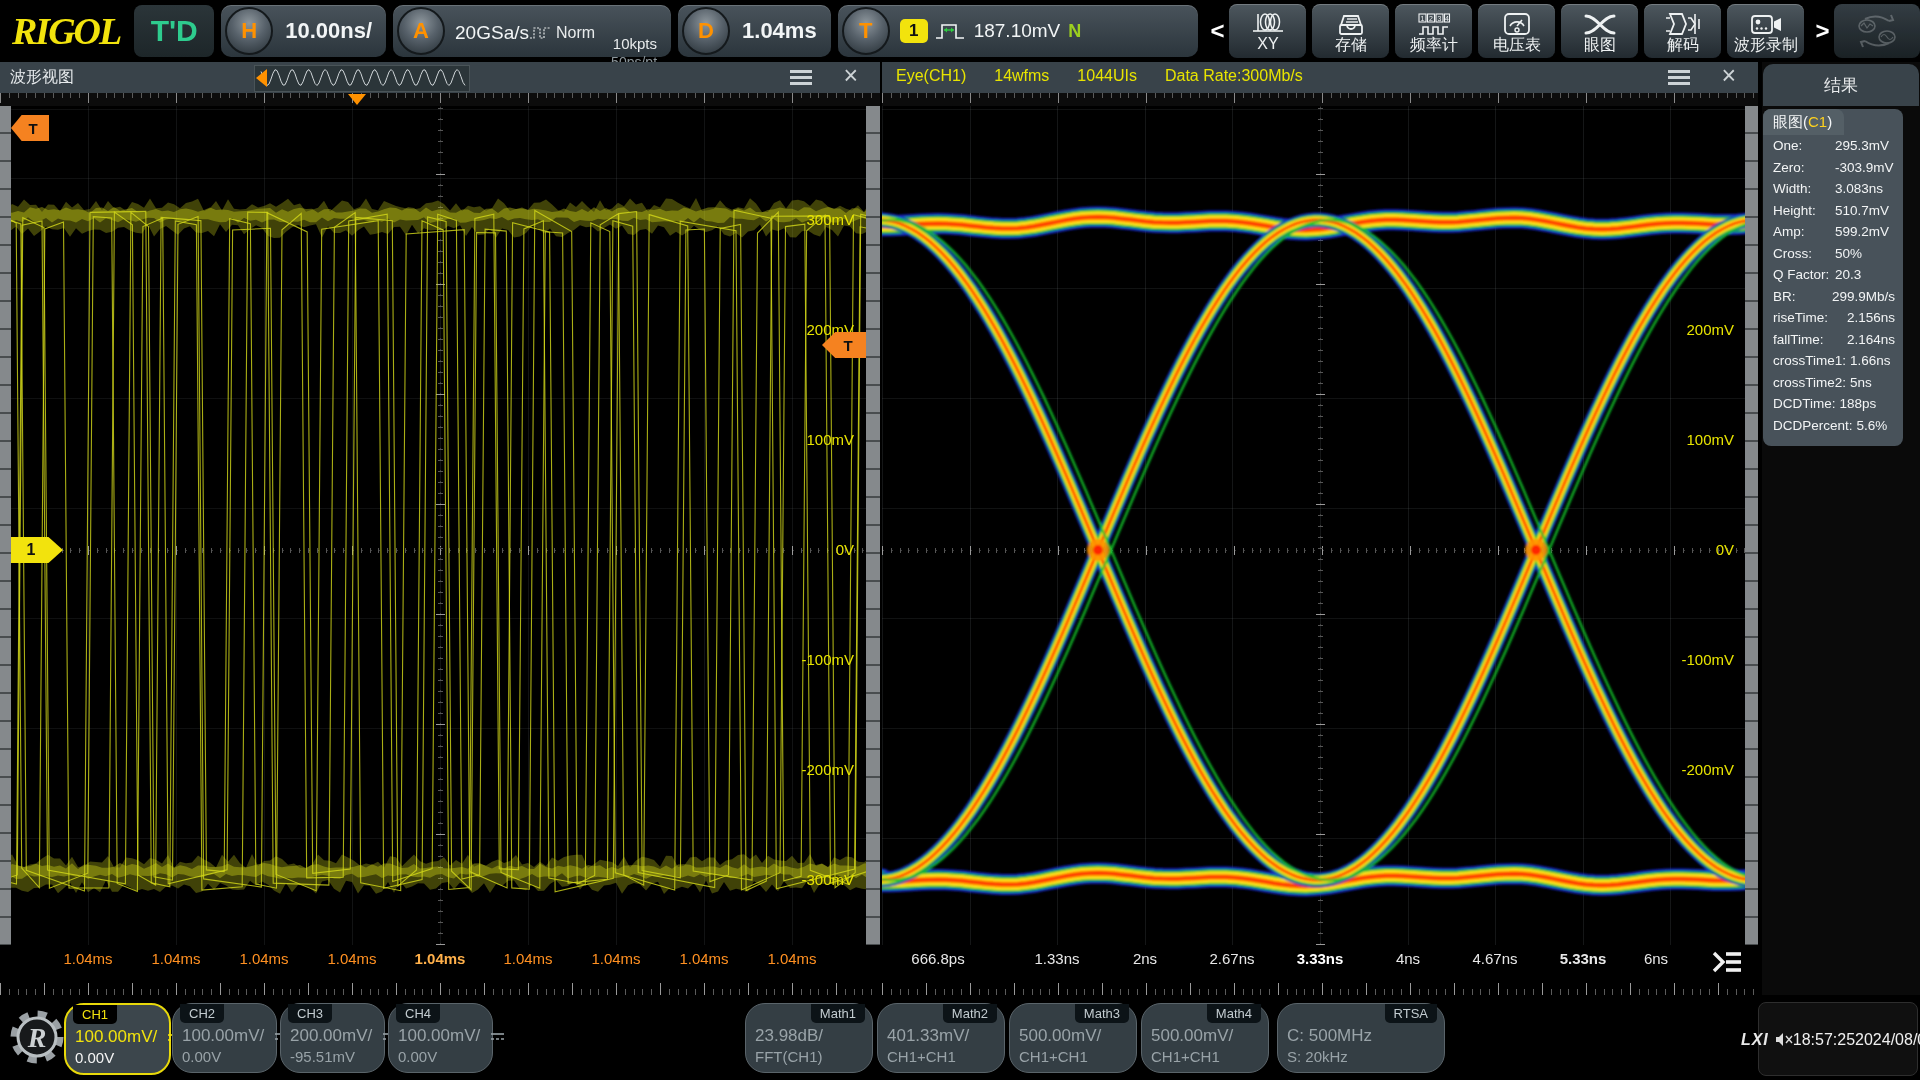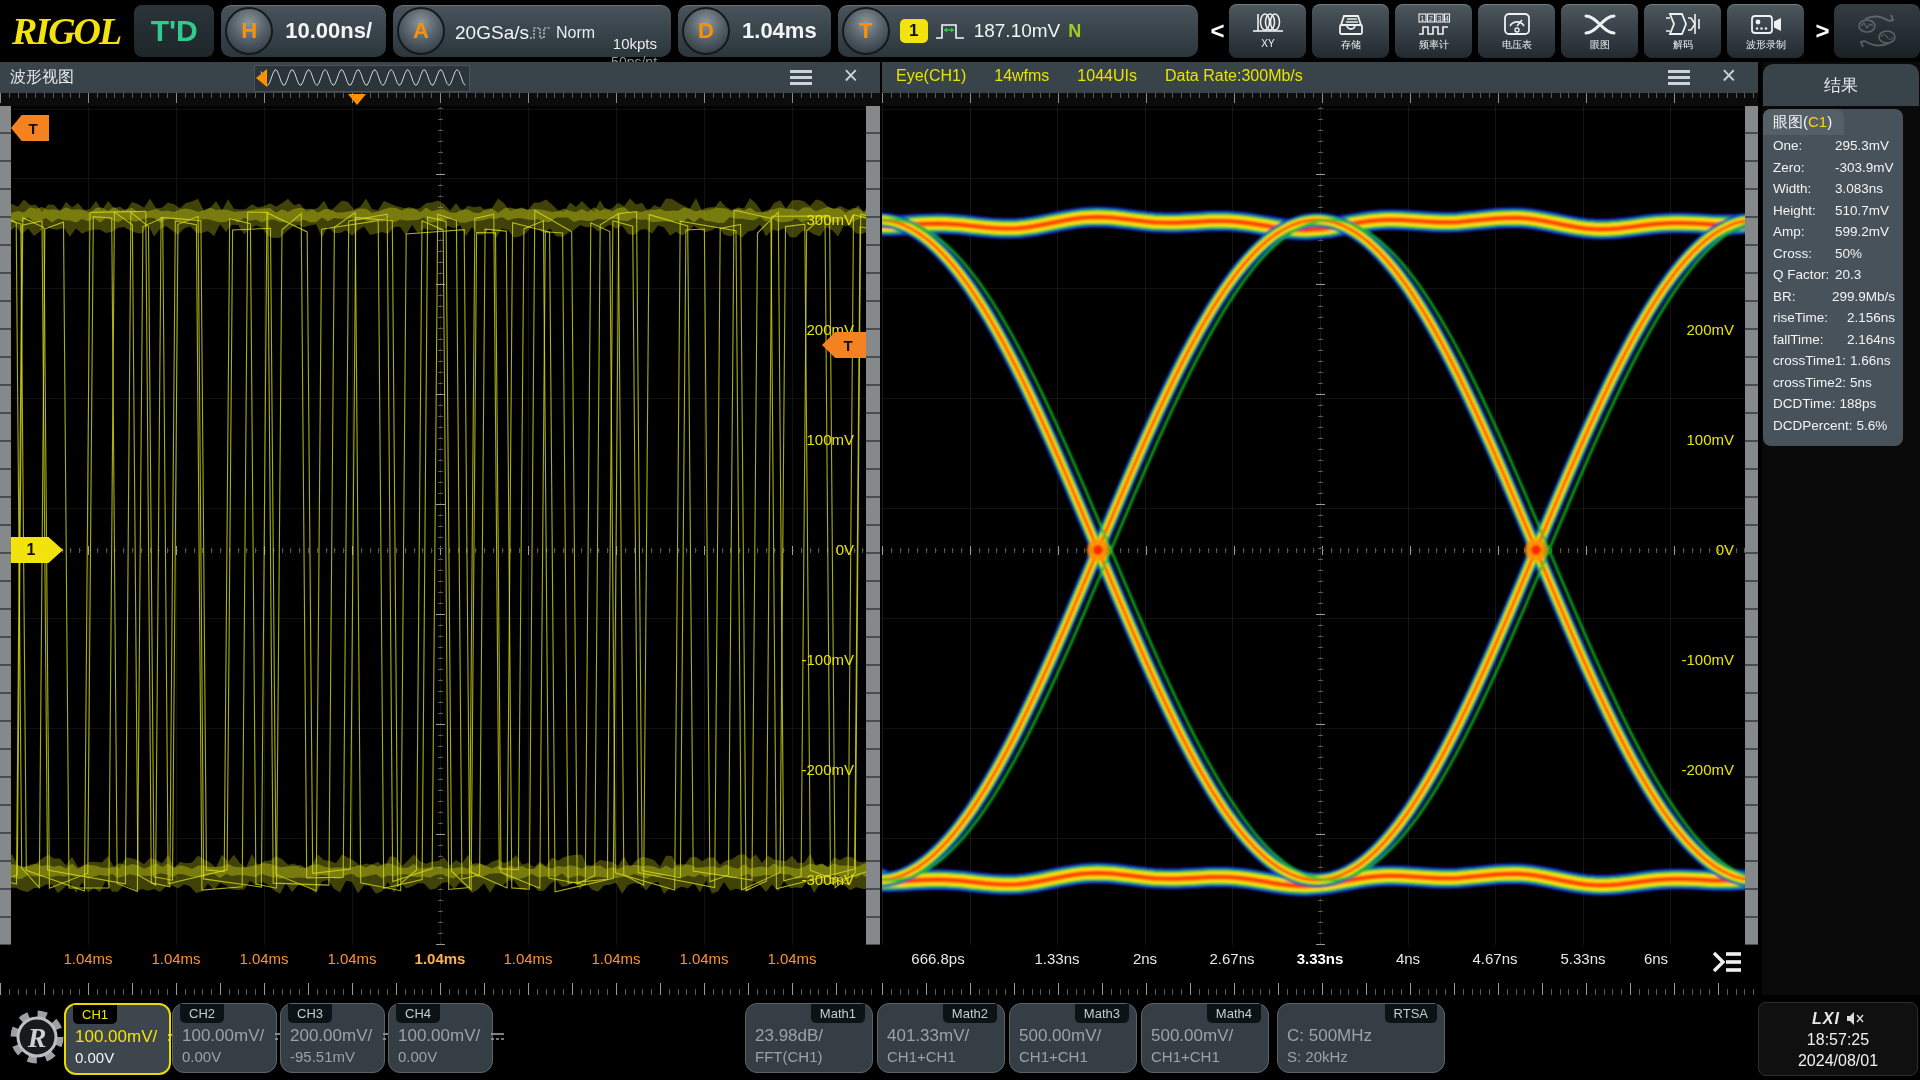--- a/index.html
+++ b/index.html
@@ -26,21 +26,21 @@
   .acq-col2 .r2{color:#8a9499;font-size:14px;}
   .trig-badge{width:28px;height:24px;background:#f2e30d;border-radius:5px;color:#111;font-weight:bold;
     font-size:17px;display:flex;align-items:center;justify-content:center;margin:0 6px 0 4px;}
   .trig-val{color:#f2f5f6;font-size:19px;margin:0 8px;}
   .trig-mode{color:#9ccf1f;font-size:18px;font-weight:bold;margin-right:14px;}
   .navchev{color:#fff;font-size:24px;font-weight:bold;margin:0 5px;cursor:pointer;}
   .iconbtn{width:77px;height:54px;border-radius:8px;margin-right:6px;flex:none;
     background:linear-gradient(#4d575e,#222a30);box-shadow:inset 0 1px 0 rgba(255,255,255,.22);
     display:flex;flex-direction:column;align-items:center;justify-content:center;gap:1px;}
   .iconbtn svg{display:block;}
-  .iconbtn .lbl{color:#eef1f2;font-size:10px;line-height:13px;}
+  .iconbtn .lbl{color:#eef1f2;font-size:16px;line-height:13px;}
   .utilbtn{width:92px;height:54px;border-radius:8px;background:linear-gradient(#3a444b,#1d2529);
     display:flex;align-items:center;justify-content:center;opacity:.9;}
   
   .panel{position:absolute;top:62px;background:#000;}
   .phead{position:absolute;left:0;top:0;right:0;height:31px;background:#39434a;border-bottom:1px solid #14181b;}
   .ptitle{position:absolute;left:10px;top:5px;font-size:16px;color:#e6eaec;}
   .menu-icon{position:absolute;width:22px;height:3px;background:#cdd3d6;top:8px;
     box-shadow:0 6px 0 0 #cdd3d6,0 12px 0 0 #cdd3d6;cursor:pointer;}
   .close-x{position:absolute;top:-2px;font-size:25px;color:#cdd3d6;cursor:pointer;line-height:31px;}
   .ruler{position:absolute;left:0;right:0;height:13px;top:31px;background-color:#0c0c0c;
@@ -78,31 +78,31 @@
     font-size:17px;color:#e8eaec;}
   #res-body{position:absolute;left:1px;top:47px;right:17px;background:#48525a;border-radius:8px;padding:0 0 10px 0;}
   #res-tab{display:inline-block;background:#545f66;border-radius:8px 8px 0 0;padding:4px 12px 3px 10px;
     font-size:15px;color:#f4f6f7;}
   #res-tab .ch{color:#ffd21e;}
   .rrow{display:flex;padding:0 8px 0 10px;line-height:21.5px;font-size:13.5px;color:#f2f4f5;}
   .rrow .rl{flex:none;min-width:58px;}
   .rrow .rv{margin-left:4px;}
   
   #bottombar{position:absolute;left:0;top:998px;width:1920px;height:82px;background:#000;}
-  .chblock{position:absolute;top:5px;height:68px;border-radius:12px;background:#343e44;border:1px solid #5a646a;cursor:pointer;}
+  .chblock{position:absolute;top:5px;height:68px;border-radius:20px;background:#343e44;border:1px solid #5a646a;cursor:pointer;}
   .chblock.active{background:#3c464c;border:2px solid #e8d90a;}
   .chtab{position:absolute;top:0;left:7px;height:19px;padding:0 9px;background:#0c1317;border-radius:0 0 5px 5px;
     font-size:13px;color:#c3ccd0;line-height:19px;}
   .chtab.right{left:auto;right:7px;}
   .chline1{position:absolute;left:9px;top:22px;font-size:17px;display:flex;align-items:center;gap:10px;}
   .chline2{position:absolute;left:9px;top:44px;font-size:15px;}
   .gray{color:#99a3a8;}
   .yel{color:#f2e30d;}
   #statusblock{position:absolute;left:1758px;top:4px;width:158px;height:72px;background:#101010;
-    border:1px solid #2e2e2e;border-radius:8px;display:flex;flex-direction:column;align-items:center;
+    border:1px solid #2e2e2e;border-radius:8px;display:flex;flex-direction:row;align-items:center;
     justify-content:center;line-height:21px;cursor:pointer;}
   #lxi-row{display:flex;align-items:center;gap:6px;}
   #lxi{font-style:italic;font-weight:bold;font-size:16px;color:#e8e8e8;letter-spacing:1px;}
   .timetxt{font-size:16px;color:#f0f0f0;}
 </style>
 </head>
 <body>
 
 <div id="topbar">
   <div class="logo">RIGOL</div>
@@ -366,21 +366,21 @@
   </div>
   <div class="vstrip" style="right:0;width:13px;"></div>
   <div class="xrow">
     <div class="xlab" style="left:24px;width:64px;color:#e8e8e8;">666.8ps</div>
     <div class="xlab" style="left:143px;width:64px;color:#e8e8e8;">1.33ns</div>
     <div class="xlab" style="left:231px;width:64px;color:#e8e8e8;">2ns</div>
     <div class="xlab" style="left:318px;width:64px;color:#e8e8e8;">2.67ns</div>
     <div class="xlab" style="left:406px;width:64px;color:#ffffff;font-weight:bold;">3.33ns</div>
     <div class="xlab" style="left:494px;width:64px;color:#e8e8e8;">4ns</div>
     <div class="xlab" style="left:581px;width:64px;color:#e8e8e8;">4.67ns</div>
-    <div class="xlab" style="left:669px;width:64px;color:#e8e8e8;">5.33ns</div>
+    <div class="xlab" style="left:669px;width:64px;color:#e8e8e8;font-weight:bold;">5.33ns</div>
     <div class="xlab" style="left:742px;width:64px;color:#e8e8e8;">6ns</div>
   </div>
   <div class="bruler"></div>
   <div class="abs" style="right:16px;bottom:16px;">
     <svg width="32" height="26" viewBox="0 0 32 26">
       <path d="M4,4 l9,9 -9,9" fill="none" stroke="#f0f0f0" stroke-width="3.4"></path>
       <line x1="16" y1="5" x2="31" y2="5" stroke="#f0f0f0" stroke-width="3.6"></line>
       <line x1="16" y1="13" x2="31" y2="13" stroke="#f0f0f0" stroke-width="3.6"></line>
       <line x1="16" y1="21" x2="31" y2="21" stroke="#f0f0f0" stroke-width="3.6"></line>
     </svg>

